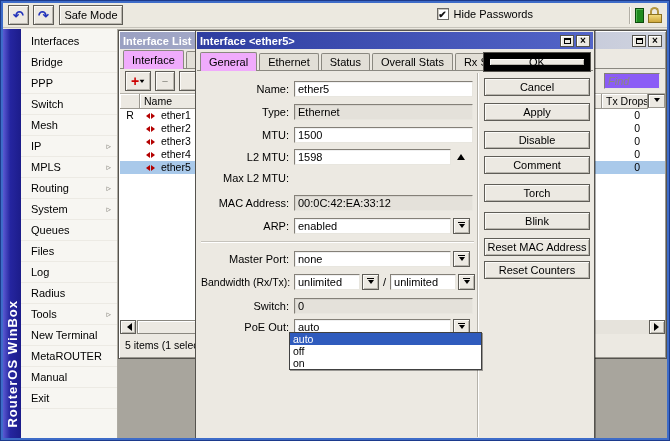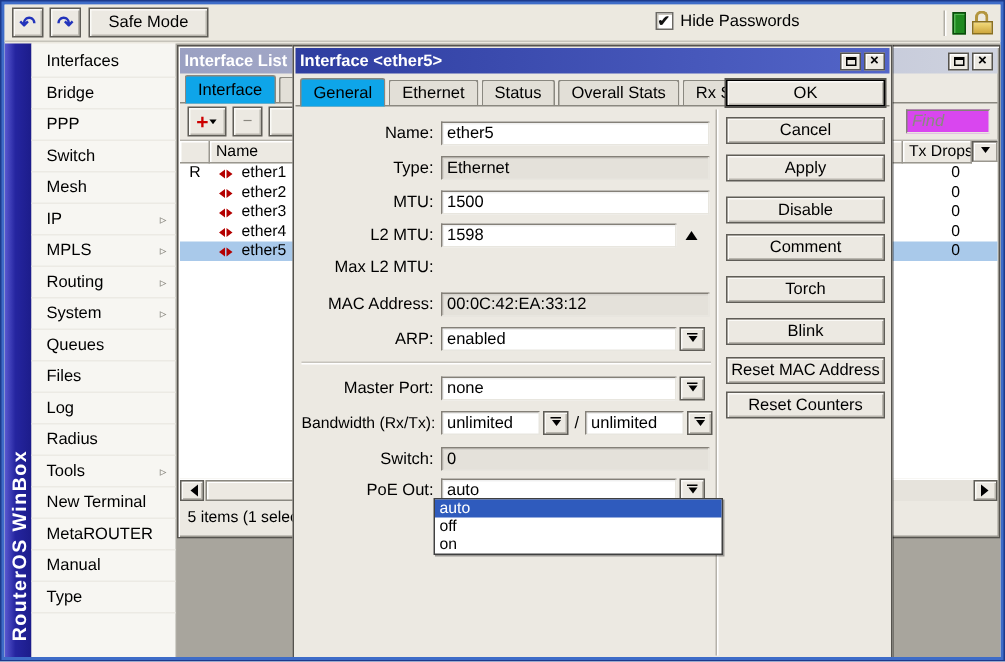--- a/index.html
+++ b/index.html
@@ -7,21 +7,21 @@
   #app{ position:relative; width:670px; height:441px; border:3px solid #3e6cc8; outline:1px solid #1c3a8c; outline-offset:-1px;
         background:#ece9e0; overflow:hidden; font-size:11px; color:#000; }
 
   
   .topbar{ position:absolute; left:0; top:0; right:0; height:25px; background:#ece9e0; border-bottom:1px solid #c6c3ba; }
   .tool-btn{ position:absolute; top:2px; height:20px; background:#ece9e2; border:1px solid #5f5d57;
              box-shadow: inset 1px 1px 0 #fbfaf7, inset -1px -1px 0 #b9b6ae;
              display:flex; align-items:center; justify-content:center; }
   .undo{ left:5px; width:21px; color:#2233bb; font-weight:bold; font-size:13px; }
   .redo{ left:30px; width:21px; color:#2233bb; font-weight:bold; font-size:13px; }
-  .safemode{ left:56px; width:80px; font-size:11px; }
+  .safemode{ left:56px; width:64px; font-size:11px; }
   .hidepw{ position:absolute; right:134px; top:5px; display:flex; align-items:center; gap:5px; }
   .cb{ width:12px; height:12px; background:#fff; border:1px solid #6b6964; box-shadow: inset 1px 1px 0 #c9c6bd;
        display:flex; align-items:center; justify-content:center; font-size:10px; font-weight:bold; color:#111; }
   .groove-v{ position:absolute; right:36px; top:4px; width:2px; height:17px; border-left:1px solid #b2afa6; border-right:1px solid #fff; }
   .led{ position:absolute; right:23px; top:5px; width:9px; height:15px; background:#1f8a1f; border:1px solid #0c4a0c;
         box-shadow: inset 1px 1px 0 #53b653; }
   .lock{ position:absolute; right:4px; top:4px; width:16px; height:17px; }
   .lock .shackle{ position:absolute; left:3px; top:0; width:9px; height:8px; border:2px solid #b3953e; border-bottom:none; border-radius:5px 5px 0 0; }
   .lock .body{ position:absolute; left:1px; top:7px; width:14px; height:9px; background:linear-gradient(#f2da7c,#cfa83e); border:1px solid #8a7020; }
 
@@ -45,31 +45,31 @@
   .tbar-active{ background:linear-gradient(90deg,#2e3da0,#5365c8); }
   .tbtns{ margin-left:auto; display:flex; gap:2px; }
   .tb-mini{ width:14px; height:12px; background:#ece9e2; border:1px solid #55534e;
             box-shadow: inset 1px 1px 0 #fff; display:flex; align-items:center; justify-content:center; }
   .glyph-max{ width:7px; height:6px; border:1px solid #000; border-top-width:2px; }
   .glyph-close{ font-size:10px; font-weight:bold; line-height:1; color:#000; }
 
   .tabrow{ position:absolute; display:flex; align-items:flex-end; border-bottom:1px solid #8a8880; padding-left:3px; }
   .tab{ height:17px; line-height:16px; padding:0 8px; background:#e2dfd7; border:1px solid #8a8880; border-bottom:none;
         border-radius:2px 2px 0 0; margin-right:2px; font-size:11px; white-space:nowrap; }
-  .tab.on{ height:19px; line-height:19px; background:#0ea5e9; margin-bottom:-1px; }
+  .tab.on{ height:19px; line-height:19px; background:#f0abfc; margin-bottom:-1px; }
   .tab.dots{ padding:0 6px; }
 
   .btn3d{ background:#ece9e2; border:1px solid #5f5d57; box-shadow: inset 1px 1px 0 #fbfaf7, inset -1px -1px 0 #b9b6ae;
           display:flex; align-items:center; justify-content:center; font-size:11px; }
 
   
   #il-win{ left:115px; top:27px; width:549px; height:329px; }
   .il-toolbar-btn{ position:absolute; top:40px; height:20px; }
   #find{ position:absolute; right:6px; top:42px; width:56px; height:16px; font-size:11px; padding:0 3px; outline:none;
-         background:#d946ef; border:1px solid; border-color:#848078 #e8e6df #e8e6df #848078; }
+         background:#8b5cf6; border:1px solid; border-color:#848078 #e8e6df #e8e6df #848078; }
   #find::placeholder{ font-style:italic; color:#8a8880; }
   .listarea{ position:absolute; left:1px; right:1px; top:62px; height:226px; background:#fff; border-top:1px solid #b5b2aa; }
   .hrow{ display:flex; height:15px; }
   .hcell{ background:#ece9e2; border-right:1px solid #9a978f; border-bottom:1px solid #9a978f;
           box-shadow: inset 1px 1px 0 #fff; font-size:10.5px; padding:0 4px; line-height:14px; white-space:nowrap; overflow:hidden; }
   .drow{ display:flex; height:13px; line-height:13px; font-size:10.5px; }
   .drow.sel{ background:#a9c9ea; }
   .c-flag{ width:20px; text-align:center; }
   .c-name{ flex:1; padding-left:2px; display:flex; align-items:center; white-space:nowrap; overflow:hidden; }
   .c-tx{ width:46px; text-align:right; padding-right:7px; }
@@ -100,21 +100,21 @@
           box-shadow: inset 1px 1px 0 rgba(0,0,0,0.06); outline:none; line-height:14px; }
   .ro{ background:#e4e1da; }
   .w-full{ width:179px; }
   .w-combo{ width:157px; }
   .w-half{ width:66px; }
   .combo-btn{ width:17px; height:16px; margin-left:2px; }
   .spin-up{ width:0; height:0; border:4px solid transparent; border-bottom:6px solid #000; margin-left:6px; margin-top:-4px; }
   .sep-h{ position:absolute; left:5px; width:273px; height:2px; border-top:1px solid #c6c3bc; border-bottom:1px solid #fff; }
   .sep-v{ position:absolute; top:42px; bottom:2px; left:281px; width:2px; border-left:1px solid #b5b2aa; border-right:1px solid #fff; }
   .dlg-btn{ position:absolute; left:288px; width:106px; height:18px; }
-  .dlg-btn.default{ border:1px solid #000000; box-shadow: 0 0 0 1px #55534e, inset 1px 1px 0 #fbfaf7, inset -1px -1px 0 #b9b6ae; }
+  .dlg-btn.default{ border:6px solid #000000; box-shadow: 0 0 0 1px #55534e, inset 1px 1px 0 #fbfaf7, inset -1px -1px 0 #b9b6ae; }
   .popup{ position:absolute; left:93px; top:301px; width:193px; background:#fff; border:1px solid #404040;
           box-shadow:1px 1px 0 rgba(0,0,0,0.35); z-index:20; }
   .popup .opt{ height:12px; line-height:12px; font-size:10.5px; padding-left:3px; }
   .popup .opt.sel{ background:#2f5bbd; color:#fff; }
 </style>
 </head>
 <body>
 
 <div id="app">
 
@@ -155,21 +155,21 @@
     <div class="mi"><span>Routing</span><span class="sub">▹</span></div>
     <div class="mi"><span>System</span><span class="sub">▹</span></div>
     <div class="mi"><span>Queues</span></div>
     <div class="mi"><span>Files</span></div>
     <div class="mi"><span>Log</span></div>
     <div class="mi"><span>Radius</span></div>
     <div class="mi"><span>Tools</span><span class="sub">▹</span></div>
     <div class="mi"><span>New Terminal</span></div>
     <div class="mi"><span>MetaROUTER</span></div>
     <div class="mi"><span>Manual</span></div>
-    <div class="mi"><span>Type</span></div>
+    <div class="mi"><span>Exit</span></div>
   </div>
 
   <div class="workspace"></div>
 
   <div class="window" id="il-win">
     <div class="tbar tbar-inactive">
       <span>Interface List</span>
       <span class="tbtns">
         <span class="tb-mini">
             <i class="glyph-max"></i>

